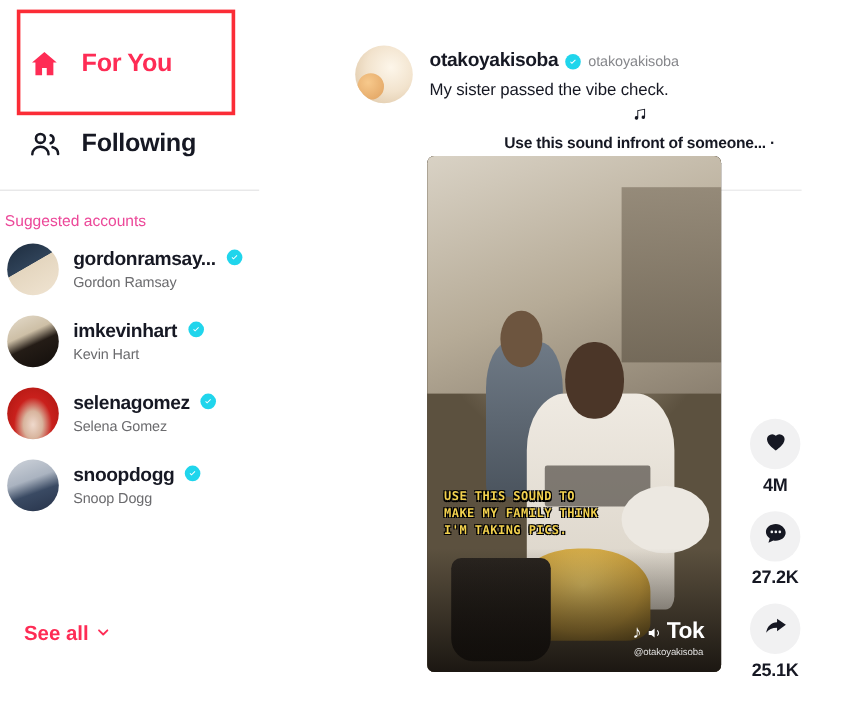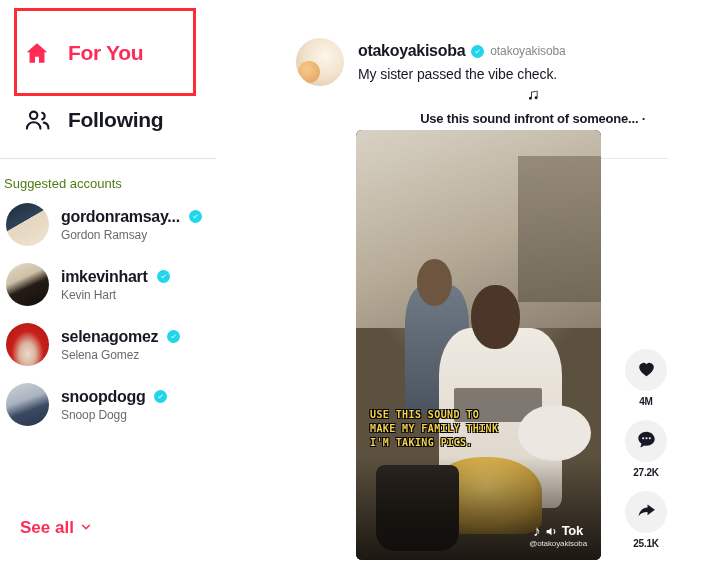--- a/index.html
+++ b/index.html
@@ -26,34 +26,34 @@
   .nav-label { font-size: 21px; font-weight: bold; letter-spacing: -0.3px; }
   .nav-foryou .nav-label { color: #fe2c55; }
   .nav-following .nav-label { color: #161823; }
 
   .nav-icon { width: 30px; height: 30px; display: flex; align-items: center; justify-content: center; }
 
   .divider { position: absolute; left: 0; top: 158px; width: 216px; height: 1px; background: #e3e3e4; }
 
   .suggested-title {
     position: absolute; left: 4px; top: 176px;
-    font-size: 13px; color: #4d7c0f; font-weight: normal;
+    font-size: 13px; color: #ec4899; font-weight: normal;
   }
 
   .accounts { position: absolute; left: 0; top: 202px; width: 290px; }
   .account-row {
     display: flex; align-items: center; gap: 12px;
     height: 45px; margin-bottom: 15px; cursor: pointer; padding-left: 6px;
   }
   .avatar {
     width: 43px; height: 43px; border-radius: 50%;
     flex: 0 0 43px; overflow: hidden; position: relative;
   }
   .acct-text { display: flex; flex-direction: column; justify-content: center; gap: 2px; }
-  .acct-handle-line { display: flex; align-items: center; gap: 9px; }
+  .acct-handle-line { display: flex; align-items: flex-start; gap: 9px; }
   .acct-handle {
     font-size: 16px; font-weight: bold; color: #161823; letter-spacing: -0.3px;
     white-space: nowrap;
   }
   .acct-name { font-size: 12px; color: #6b6b6e; letter-spacing: -0.1px; }
 
   .verified {
     width: 13px; height: 13px; border-radius: 50%;
     background: #20d5ec; display: inline-flex;
     align-items: center; justify-content: center; flex: 0 0 13px;
@@ -163,34 +163,34 @@
     text-shadow: 1px 1px 0 #000, -1px 1px 0 #000, 1px -1px 0 #000, -1px -1px 0 #000;
   }
   .caption-overlay div { white-space: nowrap; }
 
   .watermark {
     position: absolute; right: 14px; bottom: 12px;
     display: flex; flex-direction: column; align-items: center; gap: 1px;
   }
   .wm-row { display: flex; align-items: center; gap: 3px; }
   .wm-logo { font-size: 15px; font-weight: bold; color: #fff; line-height: 1; }
-  .wm-tok { font-size: 13px; font-weight: bold; color: #fff; letter-spacing: -.3px; }
+  .wm-tok { font-size: 19px; font-weight: bold; color: #fff; letter-spacing: -.3px; }
   .wm-user { font-size: 8px; color: rgba(255,255,255,.85); letter-spacing: -.1px; }
   .wm-speaker { width: 15px; height: 13px; display: inline-block; }
 
   
   .actions { position: absolute; left: 616px; top: 349px; width: 60px; }
   .action { display: flex; flex-direction: column; align-items: center; margin-bottom: 13px; }
   .action-btn {
     width: 42px; height: 42px; border-radius: 50%; background: #f1f1f2;
     display: flex; align-items: center; justify-content: center; cursor: pointer;
   }
   .action-btn svg { width: 21px; height: 21px; fill: #161823; }
   .action-count {
-    margin-top: 5px; font-size: 10px; font-weight: bold;
+    margin-top: 5px; font-size: 15px; font-weight: bold;
     color: #161823; letter-spacing: -.2px;
   }
 </style>
 </head>
 <body>
 
 <div id="app">
 
   <div class="sidebar">
 

